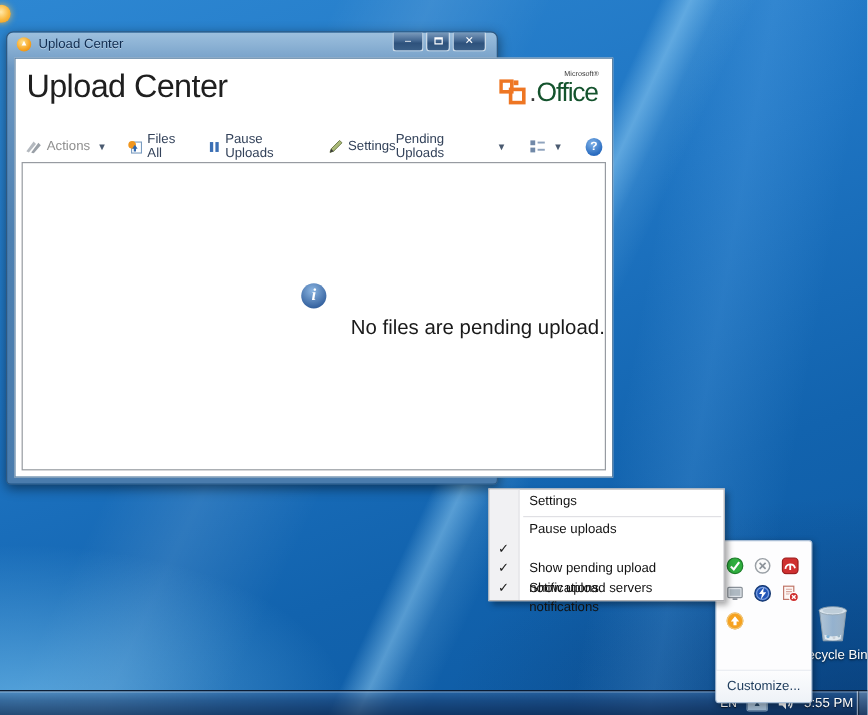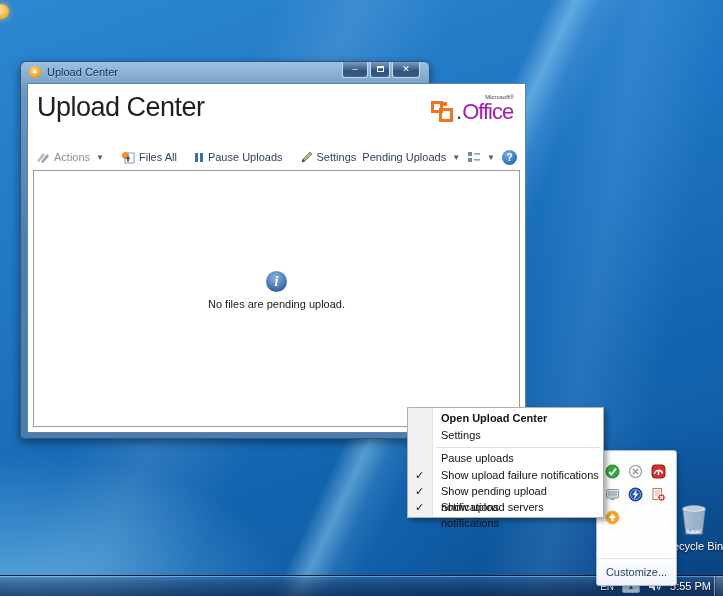--- a/index.html
+++ b/index.html
@@ -16,24 +16,24 @@
       radial-gradient(ellipse 500px 260px at 100% 100%, rgba(6,45,95,.55), transparent 70%),
       linear-gradient(160deg, #2d87d2 0%, #1e74c2 40%, #1263ae 70%, #0d58a0 100%);
   }
 
   
   .sun { position:absolute; left:-6px; top:4px; width:15px; height:15px; border-radius:50%;
     background:radial-gradient(circle at 45% 40%, #ffe9a8, #f9b73c 55%, #e8941c);
     box-shadow:0 0 6px rgba(255,200,80,.8); z-index:1; }
 
   
-  .win { position:absolute; left:20px; top:26px; width:410px; height:378px; z-index:10;
+  .win { position:absolute; left:5px; top:26px; width:410px; height:378px; z-index:10;
     background:linear-gradient(#9dc0de, #6b97c2 8%, #4e81b2 45%, #4a7cad);
     border:1px solid #2e5880; border-radius:6px 6px 4px 4px;
-    box-shadow:0 3px 10px rgba(0,0,0,.45);margin-top:35px; }
+    box-shadow:0 3px 10px rgba(0,0,0,.45); }
   .titlebar { position:absolute; left:0; top:0; right:0; height:21px; }
   .win-icon { position:absolute; left:8px; top:4px; width:12px; height:12px; border-radius:50%;
     background:radial-gradient(circle at 40% 35%, #ffe08a, #f6a21f 60%, #d97f10); }
   .win-icon::after { content:""; position:absolute; left:3.5px; top:3px;
     border-left:2.5px solid transparent; border-right:2.5px solid transparent; border-bottom:4px solid #fff; }
   .win-title { position:absolute; left:26px; top:0; line-height:21px; font-size:11px; color:#102c50;
     text-shadow:0 1px 0 rgba(255,255,255,.4); }
   .cap-btns { position:absolute; top:0; right:9px; display:flex; gap:2px; }
   .cap-btn { height:16px; border:1px solid #cad9e7; border-top:none; border-radius:0 0 3px 3px;
     background:linear-gradient(#7c9cbd, #446892 45%, #2e527c 60%, #3a5f88);
@@ -43,42 +43,42 @@
 
   .winbody { position:absolute; left:6px; top:21px; width:499px; height:350px;
     background:#fff; border:1px solid #5d82a4; }
 
   .hdr-title { position:absolute; left:9px; top:8px; font-size:27px; color:#1f1f1f; letter-spacing:-.5px; }
   .hdr-sub { position:absolute; left:11px; top:44px; font-size:11px; color:#262626; }
 
   .logo { position:absolute; right:10px; top:10px; width:84px; height:30px; }
   .logo-ms { position:absolute; right:1px; top:0; font-size:6px; color:#3c3c3c; }
   .logo-row { position:absolute; left:0; top:5px; display:flex; align-items:center; }
-  .logo-text { font-size:22px; color:#a21caf; letter-spacing:-1px; }
+  .logo-text { font-size:22px; color:#14532d; letter-spacing:-1px; }
   .logo-dot { font-size:22px; color:#3a3a3a; }
 
   .toolbar { position:absolute; left:8px; right:8px; top:62px; height:22px;
     display:flex; align-items:center; font-size:11px; color:#33425a; }
   .tb-left { display:flex; align-items:center; gap:17px; }
-  .tb-right { margin-left:auto; display:flex; align-items:center; gap:7px; }
+  .tb-right { margin-left:auto; display:flex; align-items:center; gap:19px; }
   .tb-item { display:flex; align-items:center; gap:4px; cursor:default; }
   .tb-disabled { color:#8f8f8f; }
   .caret { font-size:8px; color:#4a5a70; margin-left:2px; }
   .help-circle { width:15px; height:15px; border-radius:50%;
     background:radial-gradient(circle at 40% 30%, #7fb2e8, #2a6cc0 70%);
     color:#fff; font-size:10px; font-weight:bold; text-align:center; line-height:15px; }
 
   .listbox { position:absolute; left:5px; top:86px; width:487px; height:257px;
     background:#fff; border:1px solid #979ba1; }
   .empty { position:absolute; left:0; right:0; top:100px; text-align:center; }
   .info-circle { display:inline-block; width:21px; height:21px; border-radius:50%;
     background:radial-gradient(circle at 45% 30%, #8cb6e2, #35629f 75%);
     color:#fff; font-family:"Liberation Serif", serif; font-style:italic; font-weight:bold;
     font-size:14px; line-height:21px; text-align:center; }
-  .empty-msg { margin-top:6px; font-size:11px; color:#1a1a1a; }
+  .empty-msg { margin-top:6px; font-size:17px; color:#1a1a1a;text-align:right; }
   .empty-link { margin-top:3px; font-size:11px; color:#1462b8; cursor:pointer; }
 
   
   .menu { position:absolute; left:407px; top:407px; width:197px; z-index:30;
     background:#fff; border:1px solid #b0b0b3; box-shadow:3px 3px 5px rgba(0,0,0,.35);
     padding:2px 0; font-size:11px; color:#121212; }
   .menu::before { content:""; position:absolute; left:0; top:0; bottom:0; width:24px;
     background:#f1f1f3; border-right:1px solid #e2e2e6; }
   .menu-item { position:relative; height:17px; line-height:17px; padding-left:33px; cursor:default; }
   .menu-item.small { height:16px; line-height:16px; }
@@ -277,27 +277,25 @@
             <circle cx="7.5" cy="7.5" r="6.5" fill="#f6a21f" stroke="#d07f0c"></circle>
             <circle cx="7.5" cy="7.5" r="6.5" fill="none" stroke="#ffd98c" stroke-width="1" opacity=".8"></circle>
             <path d="M7.5 3.5 L11 8 L8.8 8 L8.8 11 L6.2 11 L6.2 8 L4 8 Z" fill="#fff"></path>
           </svg>
       </div>
     </div>
     <div class="customize">Customize...</div>
   </div>
 
   <div class="menu">
-    <div class="menu-item bold">Open Upload Center</div>
     <div class="menu-item">Settings</div>
     <div class="menu-sep"></div>
     <div class="menu-item">Pause uploads</div>
     <div class="menu-item small">
       <span class="menu-check">✓</span>
-      <span>Show upload failure notifications</span>
     </div>
     <div class="menu-item small">
       <span class="menu-check">✓</span>
       <span>Show pending upload notifications</span>
     </div>
     <div class="menu-item small">
       <span class="menu-check">✓</span>
       <span>Show upload servers notifications</span>
     </div>
   </div>

